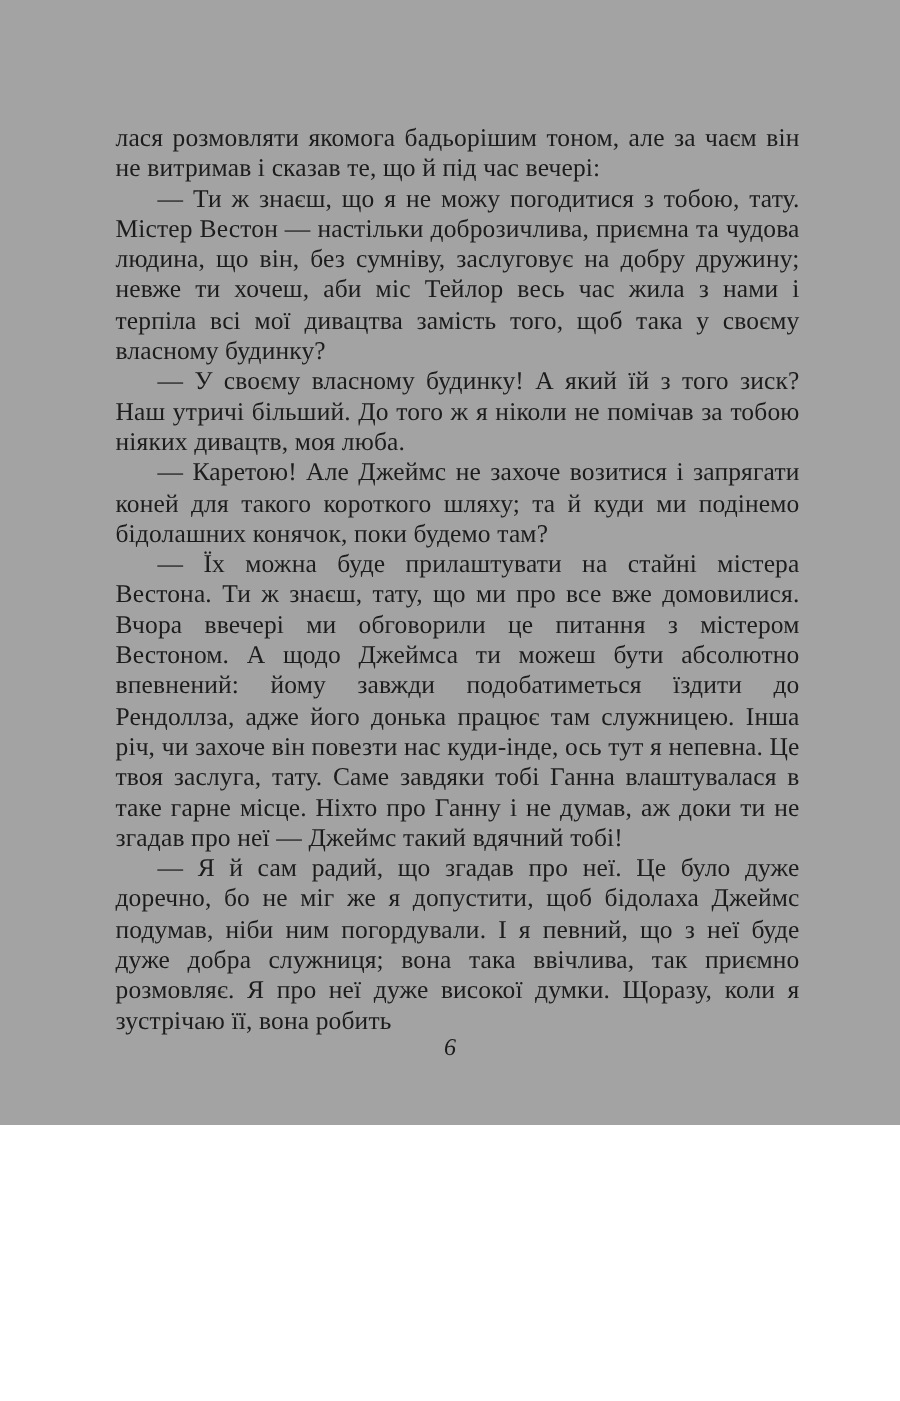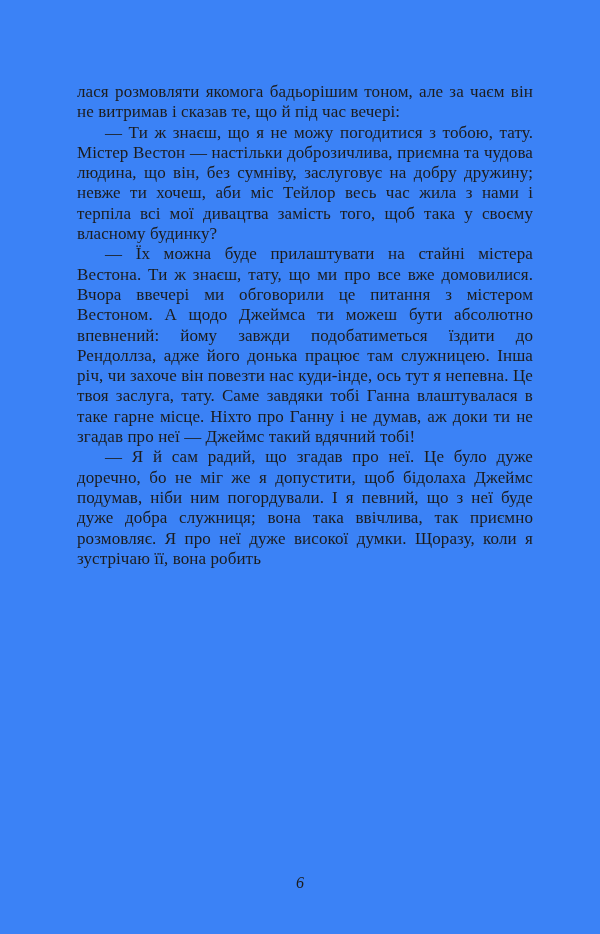--- a/index.html
+++ b/index.html
@@ -3,22 +3,22 @@
 <meta charset="utf-8">
 <style>
   html, body {
     margin: 0;
     padding: 0;
     background: #ffffff;
   }
   .page {
     position: relative;
     width: 600px;
-    height: 934px;
-    background: #3b82f6;
+    height: 750px;
+    background: #a3a3a3;
     overflow: hidden;
   }
   .text-block {
     position: absolute;
     left: 77px;
     right: 67px;
     top: 82px;
     font-family: "Liberation Serif", serif;
     font-size: 17px;
     line-height: 20.3px;
@@ -46,17 +46,19 @@
     color: #1c1c1c;
   }
 </style>
 </head>
 <body>
 
 <div class="page">
   <div class="text-block">
       <p class="no-indent">лася розмовляти якомога бадьорішим тоном, але за чаєм він не витримав і сказав те, що й під час вечері:</p>
       <p>— Ти ж знаєш, що я не можу погодитися з тобою, тату. Містер Вестон — настільки доброзичлива, приємна та чудова людина, що він, без сумніву, заслуговує на добру дружину; невже ти хочеш, аби міс Тейлор весь час жила з нами і терпіла всі мої дивацтва замість того, щоб така у своєму власному будинку?</p>
+      <p>— У своєму власному будинку! А який їй з того зиск? Наш утричі більший. До того ж я ніколи не помічав за тобою ніяких дивацтв, моя люба.</p>
+      <p>— Каретою! Але Джеймс не захоче возитися і запрягати коней для такого короткого шляху; та й куди ми подінемо бідолашних конячок, поки будемо там?</p>
       <p>— Їх можна буде прилаштувати на стайні містера Вестона. Ти ж знаєш, тату, що ми про все вже домовилися. Вчора ввечері ми обговорили це питання з містером Вестоном. А щодо Джеймса ти можеш бути абсолютно впевнений: йому завжди подобатиметься їздити до Рендоллза, адже його донька працює там служницею. Інша річ, чи захоче він повезти нас куди-інде, ось тут я непевна. Це твоя заслуга, тату. Саме завдяки тобі Ганна влаштувалася в таке гарне місце. Ніхто про Ганну і не думав, аж доки ти не згадав про неї — Джеймс такий вдячний тобі!</p>
       <p>— Я й сам радий, що згадав про неї. Це було дуже доречно, бо не міг же я допустити, щоб бідолаха Джеймс подумав, ніби ним погордували. І я певний, що з неї буде дуже добра служниця; вона така ввічлива, так приємно розмовляє. Я про неї дуже високої думки. Щоразу, коли я зустрічаю її, вона робить</p>
     </div>
   <div class="page-number">6</div>
 </div>
 
 </body></html>

